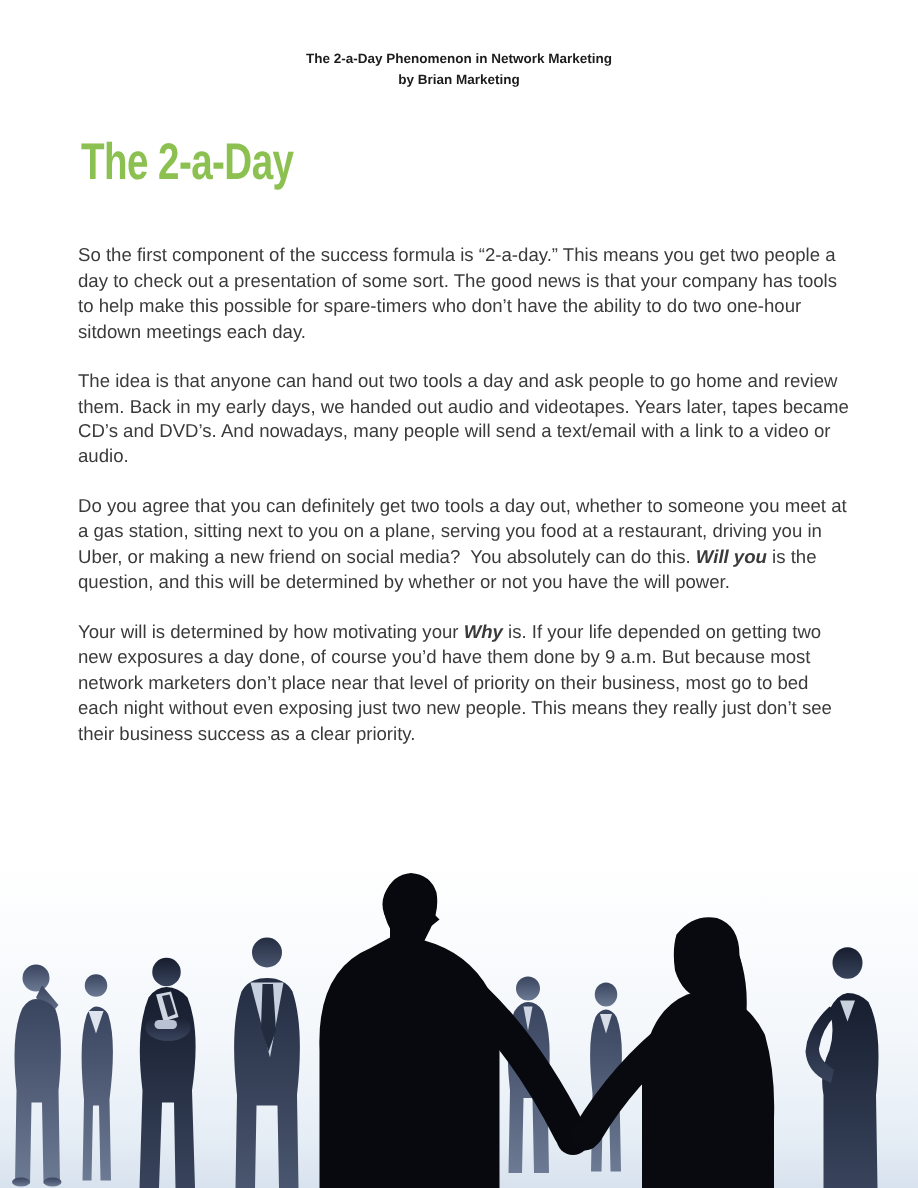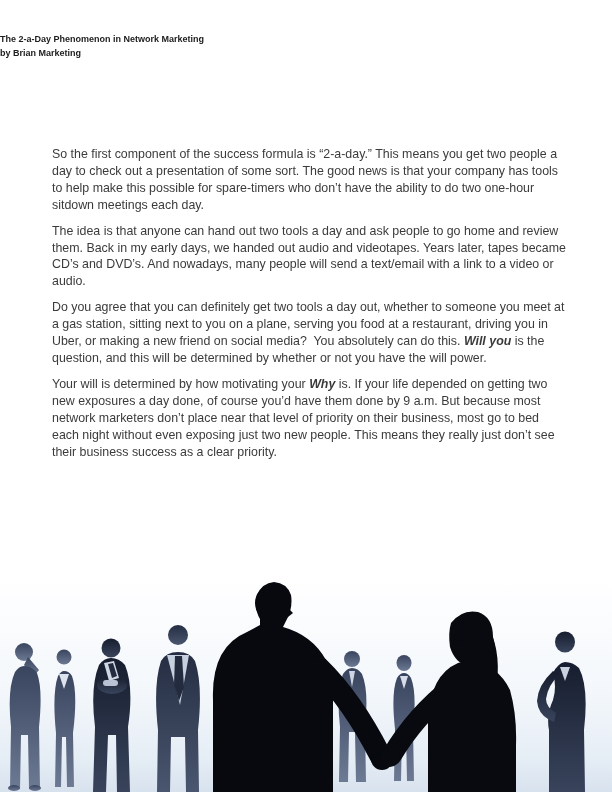--- a/index.html
+++ b/index.html
@@ -3,50 +3,51 @@
 <meta charset="utf-8">
 <style>
   html,body{margin:0;padding:0;}
   body{
     width:612px;height:792px;background:#ffffff;overflow:hidden;
     font-family:"Liberation Sans","DejaVu Sans",sans-serif;
     position:relative;
   }
   .page{position:relative;width:612px;height:792px;background:#ffffff;}
   header.running{
-    position:absolute;top:33px;left:0;width:612px;
+    position:absolute;top:33px;left:0;width:612px;text-align:center;
     font-size:9px;line-height:13.5px;font-weight:700;color:#1c1c1c;
   }
   h1.title{
     position:absolute;top:88px;left:54px;margin:0;
     font-size:33px;font-weight:700;color:#8cc152;
     letter-spacing:-0.5px;white-space:nowrap;
   }
   h1.title .cond{display:inline-block;transform:scale(0.78,1.04);transform-origin:left top;}
   main.bodycopy{
     position:absolute;top:146px;left:52px;width:514px;
     font-size:12.4px;line-height:16.9px;color:#3b3b3b;
   }
-  main.bodycopy p{margin:0 0 9px 0;white-space:pre-wrap;}
+  main.bodycopy p{margin:16px 0 9px 0;white-space:pre-wrap;}
   main.bodycopy .it{font-style:italic;font-weight:bold;}
   .hero{
     position:absolute;left:0;bottom:0;width:612px;height:217px;overflow:hidden;
   }
   .hero svg{display:block;}
 </style>
 </head>
 <body>
 
 <div class="page">
 
   <header class="running">
     <div>The 2-a-Day Phenomenon in Network Marketing</div>
     <div>by Brian Marketing</div>
   </header>
 
+  <h1 class="title"><span class="cond">The 2-a-Day</span></h1>
 
   <main class="bodycopy">
     <p><span>So the first component of the success formula is “2-a-day.” This means you get two people a day to check out a presentation of some sort. The good news is that your company has tools to help make this possible for spare-timers who don’t have the ability to do two one-hour sitdown meetings each day.</span></p>
     <p><span>The idea is that anyone can hand out two tools a day and ask people to go home and review them. Back in my early days, we handed out audio and videotapes. Years later, tapes became CD’s and DVD’s. And nowadays, many people will send a text/email with a link to a video or audio.</span></p>
     <p><span>Do you agree that you can definitely get two tools a day out, whether to someone you meet at a gas station, sitting next to you on a plane, serving you food at a restaurant, driving you in Uber, or making a new friend on social media?  You absolutely can do this. </span><span class="it">Will you</span><span> is the question, and this will be determined by whether or not you have the will power.</span></p>
     <p><span>Your will is determined by how motivating your </span><span class="it">Why</span><span> is. If your life depended on getting two new exposures a day done, of course you’d have them done by 9 a.m. But because most network marketers don’t place near that level of priority on their business, most go to bed each night without even exposing just two new people. This means they really just don’t see their business success as a clear priority.</span></p>
   </main>
 
   <div class="hero">
     <svg width="612" height="217" viewBox="0 0 612 217" xmlns="http://www.w3.org/2000/svg">

